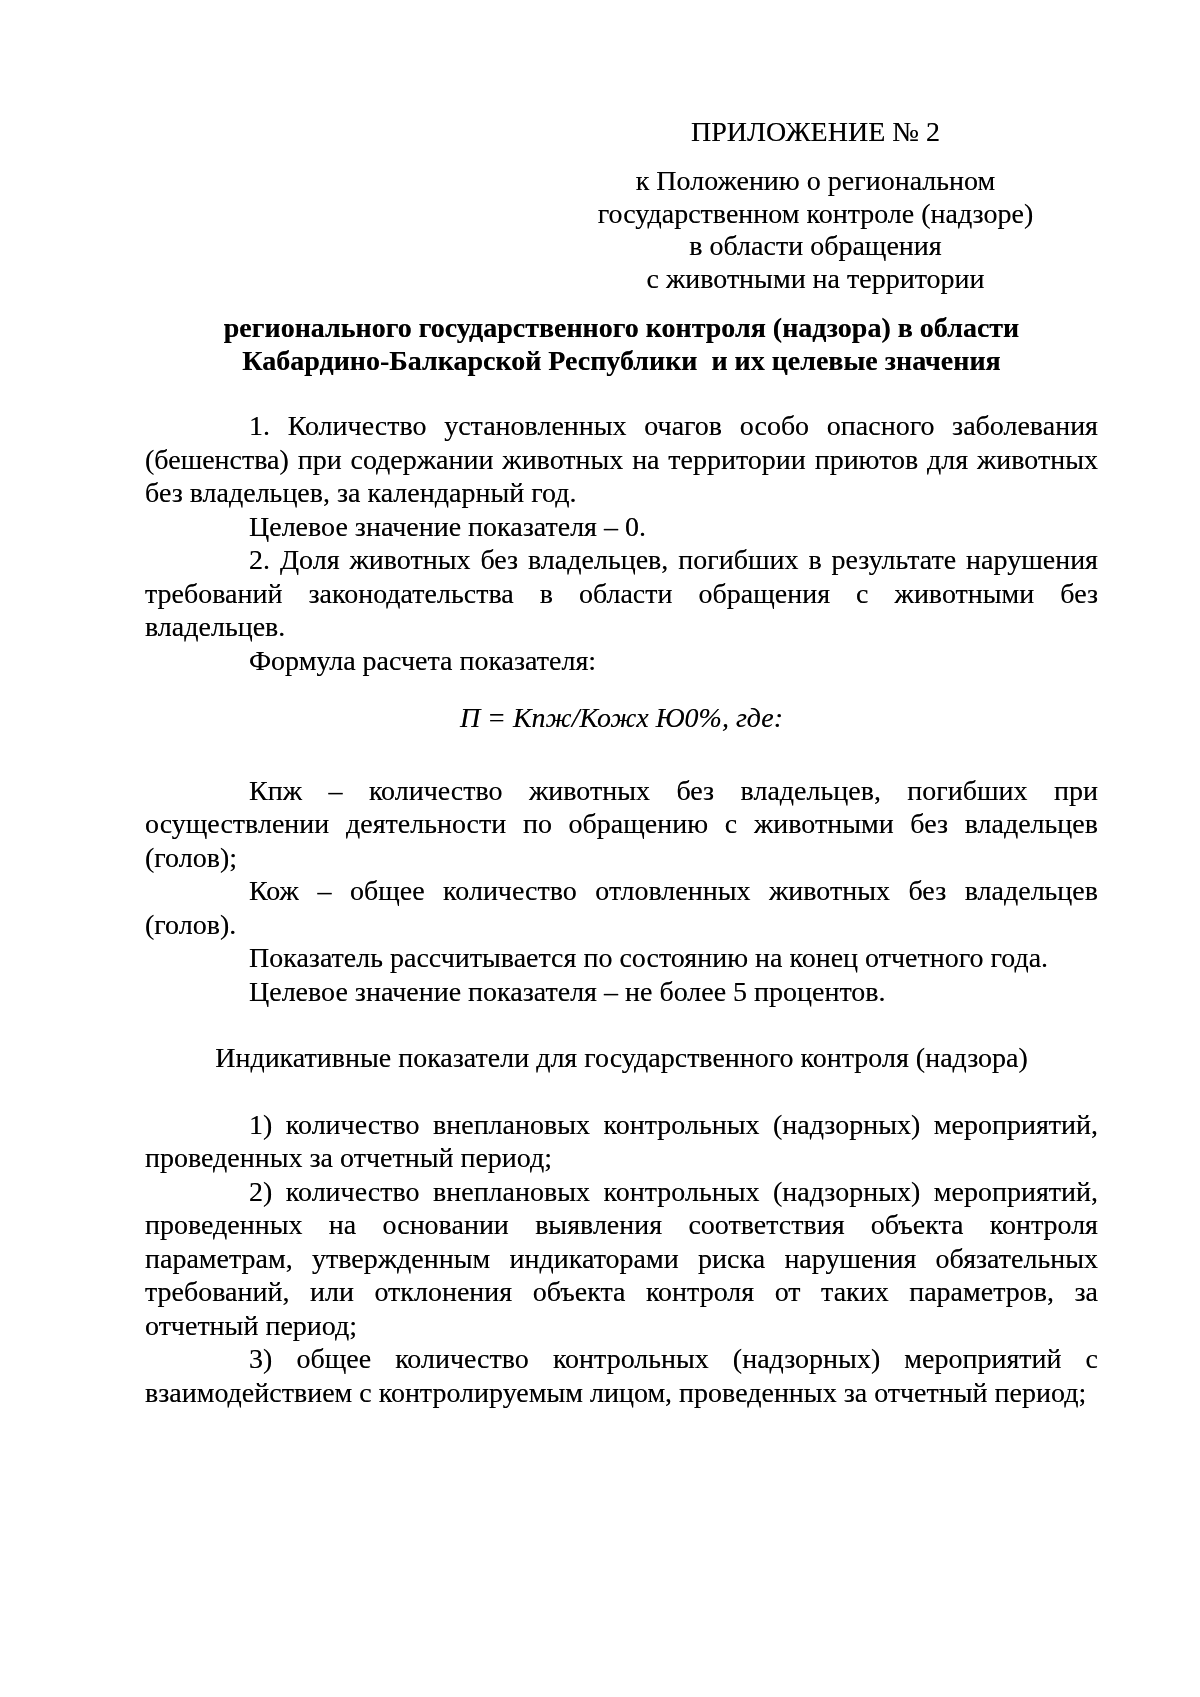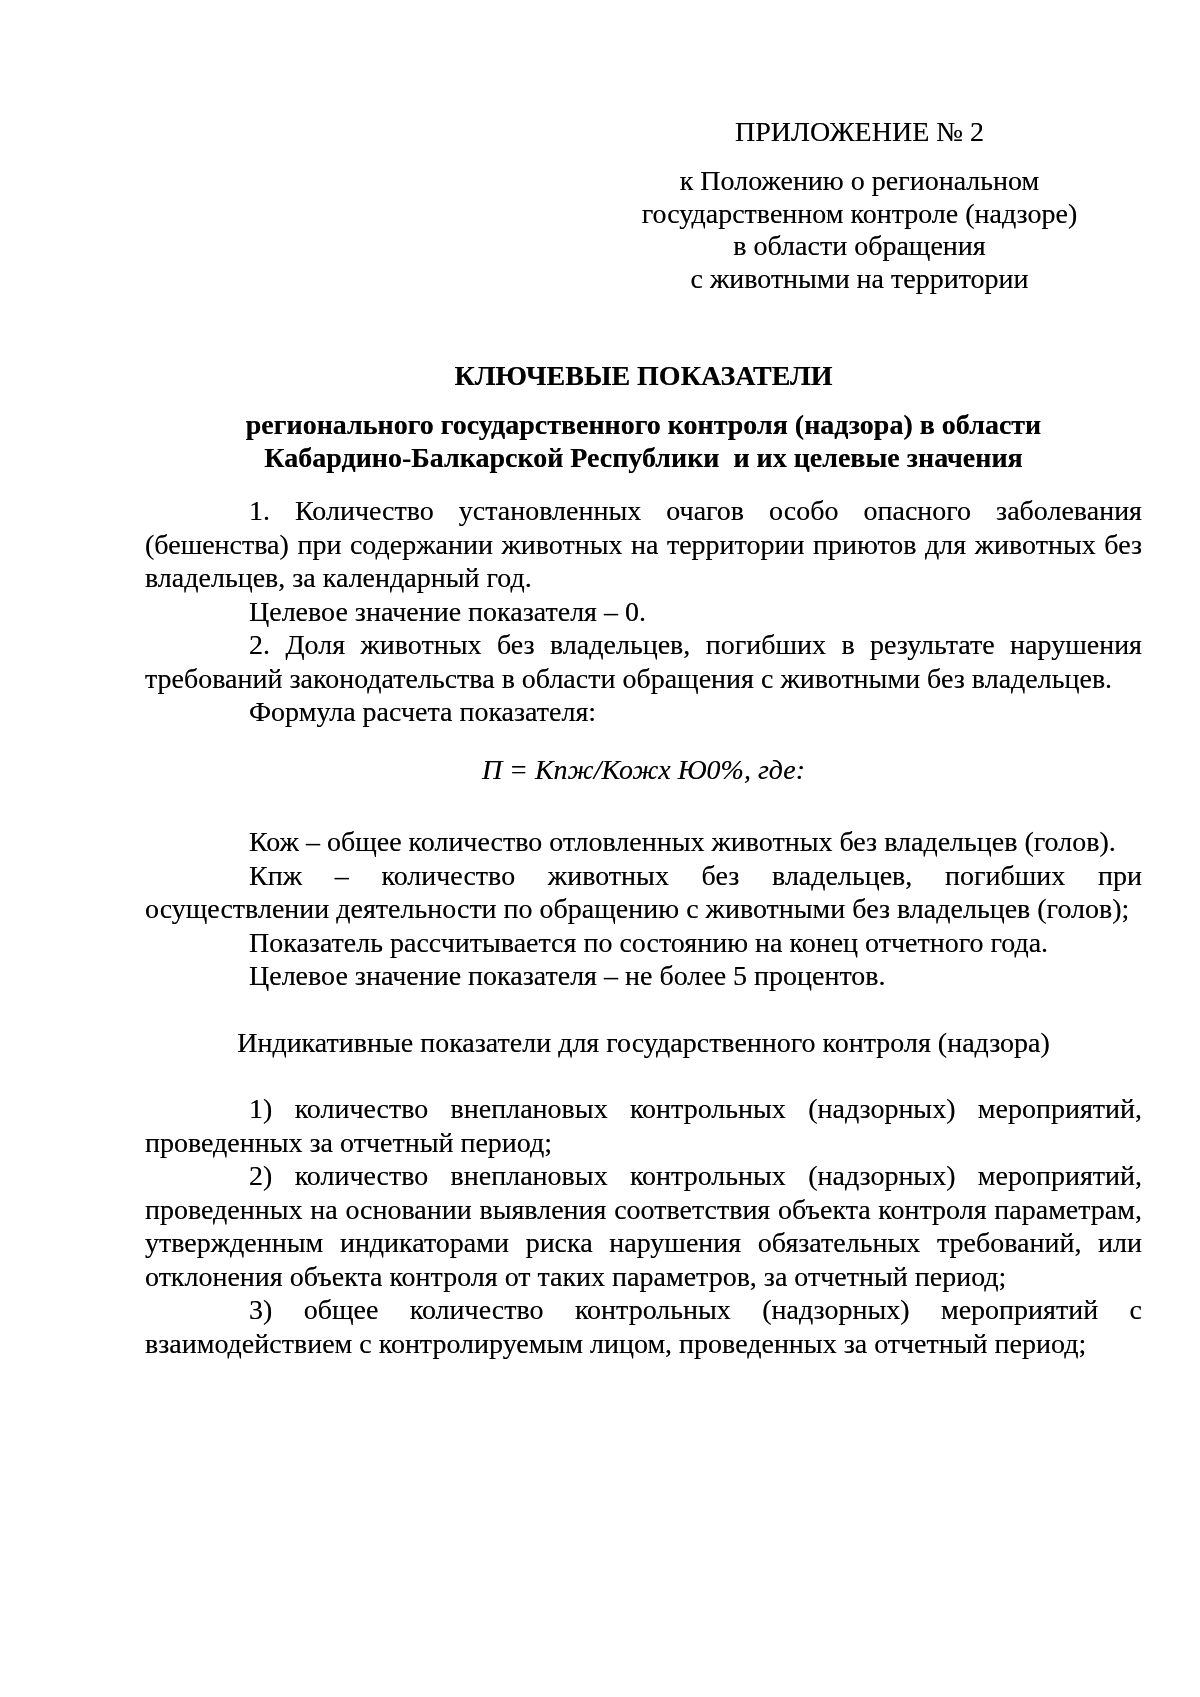--- a/index.html
+++ b/index.html
@@ -8,21 +8,21 @@
     background: #ffffff;
   }
   .page {
     position: relative;
     width: 1200px;
     height: 1697px;
     box-sizing: border-box;
     background: #ffffff;
     color: #000000;
     font-family: "Liberation Serif", "DejaVu Serif", serif;
-    padding: 115px 58px 0 145px;
+    padding: 115px 102px 0 145px;
     overflow: hidden;
     text-shadow: 0 0 0.5px rgba(0,0,0,0.55); 
   }
   
   .appendix-block {
     width: 441px;
     margin-left: auto;
     margin-right: 62px;
     text-align: center;
   }
@@ -50,21 +50,21 @@
     font-weight: bold;
   }
   .doc-subtitle p {
     margin: 0;
     font-size: 28px;
     line-height: 32.5px;
     white-space: pre-wrap;
   }
   
   .doc-body {
-    margin-top: 20px;
+    margin-top: 32px;
     font-size: 28px;
     line-height: 33.5px;
   }
   .doc-body p {
     margin: 0;
   }
   .para {
     text-align: justify;
     text-indent: 104px;
   }
@@ -88,35 +88,34 @@
   <div class="appendix-block">
     <p class="appendix-label">ПРИЛОЖЕНИЕ № 2</p>
     <div class="attribution">
       <p>к Положению о региональном</p>
       <p>государственном контроле (надзоре)</p>
       <p>в области обращения</p>
       <p>с животными на территории</p>
     </div>
   </div>
 
-  <p class="doc-title">КЛЮЧЕВЫЕ ПОКАЗАТЕЛИ</p>
 
   <div class="doc-subtitle">
     <p>регионального государственного контроля (надзора) в области</p>
     <p>Кабардино-Балкарской Республики  и их целевые значения</p>
   </div>
 
   <div class="doc-body">
     <p class="para">1. Количество установленных очагов особо опасного заболевания (бешенства) при содержании животных на территории приютов для животных без владельцев, за календарный год.</p>
     <p class="para">Целевое значение показателя – 0.</p>
     <p class="para">2. Доля животных без владельцев, погибших в результате нарушения требований законодательства в области обращения с животными без владельцев.</p>
     <p class="para">Формула расчета показателя:</p>
     <p class="para formula-line">П = Кпж/Кожх Ю0%, где:</p>
+    <p class="para">Кпж – количество животных без владельцев, погибших при осуществлении деятельности по обращению с животными без владельцев (голов);</p>
     <p class="para">Кож – общее количество отловленных животных без владельцев (голов).</p>
-    <p class="para">Кпж – количество животных без владельцев, погибших при осуществлении деятельности по обращению с животными без владельцев (голов);</p>
     <p class="para">Показатель рассчитывается по состоянию на конец отчетного года.</p>
     <p class="para">Целевое значение показателя – не более 5 процентов.</p>
     <p class="para section-heading">Индикативные показатели для государственного контроля (надзора)</p>
     <p class="para">1) количество внеплановых контрольных (надзорных) мероприятий, проведенных за отчетный период;</p>
     <p class="para">2) количество внеплановых контрольных (надзорных) мероприятий, проведенных на основании выявления соответствия объекта контроля параметрам, утвержденным индикаторами риска нарушения обязательных требований, или отклонения объекта контроля от таких параметров, за отчетный период;</p>
     <p class="para">3) общее количество контрольных (надзорных) мероприятий с взаимодействием с контролируемым лицом, проведенных за отчетный период;</p>
   </div>
 
 </div>
 

